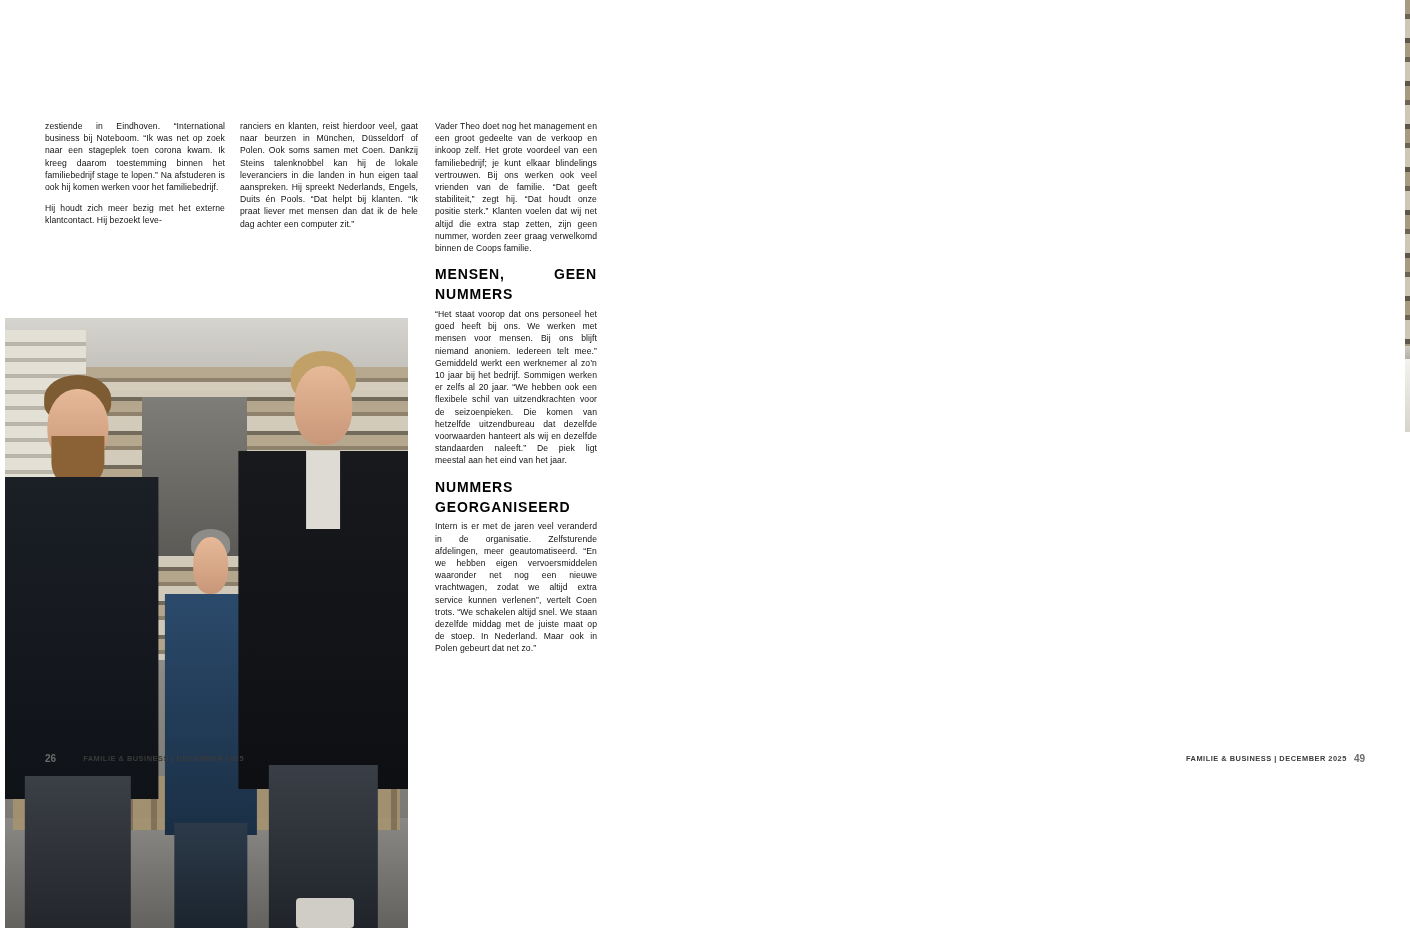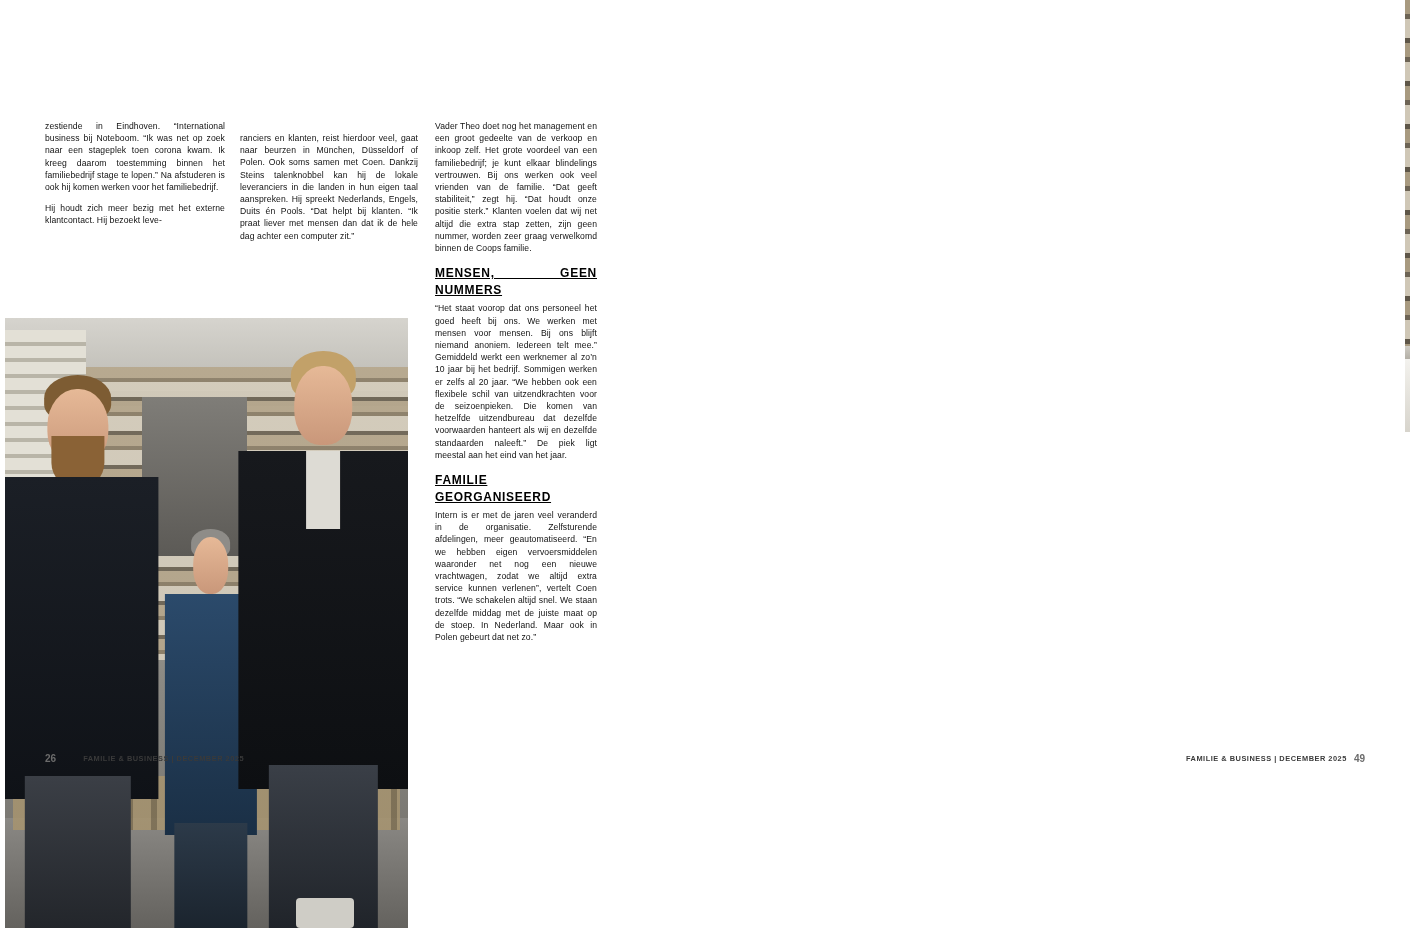--- a/index.html
+++ b/index.html
@@ -24,29 +24,28 @@
   .col {
     position: absolute;
     font-size: 8.6px;
     line-height: 1.42;
     color: #111;
     text-align: justify;
     letter-spacing: .01em;
   }
   .col p { margin: 0 0 9px 0; }
   .col h3 {
-    font-size: 12px;
+    font-size: 14px;
     margin: 11px 0 3px 0;
     letter-spacing: .06em;
     font-weight: 700;
     color: #000;
-    text-decoration: underline;
   }
   .col-1 { left: 45px;  top: 120px; width: 180px; }
-  .col-2 { left: 240px; top: 132px; width: 178px; }
+  .col-2 { left: 240px; top: 120px; width: 178px; }
   .col-3 { left: 435px; top: 120px; width: 162px; }
 
   
   .photo { position: absolute; overflow: hidden; background: #7a7a78; }
 
   
   .photo-left { left: 5px; top: 318px; width: 403px; height: 610px; }
 
   
   .photo-right { left: 700px; top: 0; width: 710px; height: 432px; }
@@ -223,21 +222,21 @@
     </div>
 
     <div class="col col-2">
       <p>ranciers en klanten, reist hierdoor veel, gaat naar beurzen in München, Düsseldorf of Polen.  Ook soms samen met Coen.  Dankzij Steins talenknobbel kan hij de lokale leveranciers in die landen in hun eigen taal aanspreken. Hij spreekt Nederlands, Engels, Duits én Pools. “Dat helpt bij klanten. “Ik praat liever met mensen dan dat ik de hele dag achter een computer zit.”</p>
     </div>
 
     <div class="col col-3">
       <p>Vader Theo doet nog het management en een groot gedeelte van de verkoop en inkoop zelf. Het grote voordeel van een familiebedrijf; je kunt elkaar blindelings vertrouwen. Bij ons werken ook veel vrienden van de familie.  “Dat geeft stabiliteit,” zegt hij. “Dat houdt onze positie sterk.” Klanten voelen dat wij net altijd die extra stap zetten, zijn geen nummer, worden zeer graag verwelkomd binnen de Coops familie.</p>
       <h3>MENSEN, GEEN NUMMERS</h3>
       <p>“Het staat voorop dat ons personeel het goed heeft bij ons. We werken met mensen voor mensen. Bij ons blijft niemand anoniem. Iedereen telt mee.” Gemiddeld werkt een werknemer al zo’n 10 jaar bij het bedrijf. Sommigen werken er zelfs al 20 jaar. “We hebben ook een flexibele schil van uitzendkrachten voor de seizoenpieken. Die komen van hetzelfde uitzendbureau dat dezelfde voorwaarden hanteert als wij en dezelfde standaarden naleeft.” De piek ligt meestal aan het eind van het jaar.</p>
-      <h3>FAMILIE GEORGANISEERD</h3>
+      <h3>NUMMERS GEORGANISEERD</h3>
       <p>Intern is er met de jaren veel veranderd in de organisatie. Zelfsturende afdelingen, meer geautomatiseerd. “En we hebben eigen vervoersmiddelen waaronder net nog een nieuwe vrachtwagen, zodat we altijd extra service kunnen verlenen”, vertelt Coen trots. “We schakelen altijd snel. We staan dezelfde middag met de juiste maat op de stoep. In Nederland. Maar ook in Polen gebeurt dat net zo.”</p>
     </div>
 
     <div class="photo photo-left">
       <div class="pl-bg"></div>
       <div class="pl-ceiling"></div>
       <div class="pl-beam"></div>
       <div class="pl-rack"></div>
       <div class="pl-stack-left"></div>
       <div class="pl-door"></div>

